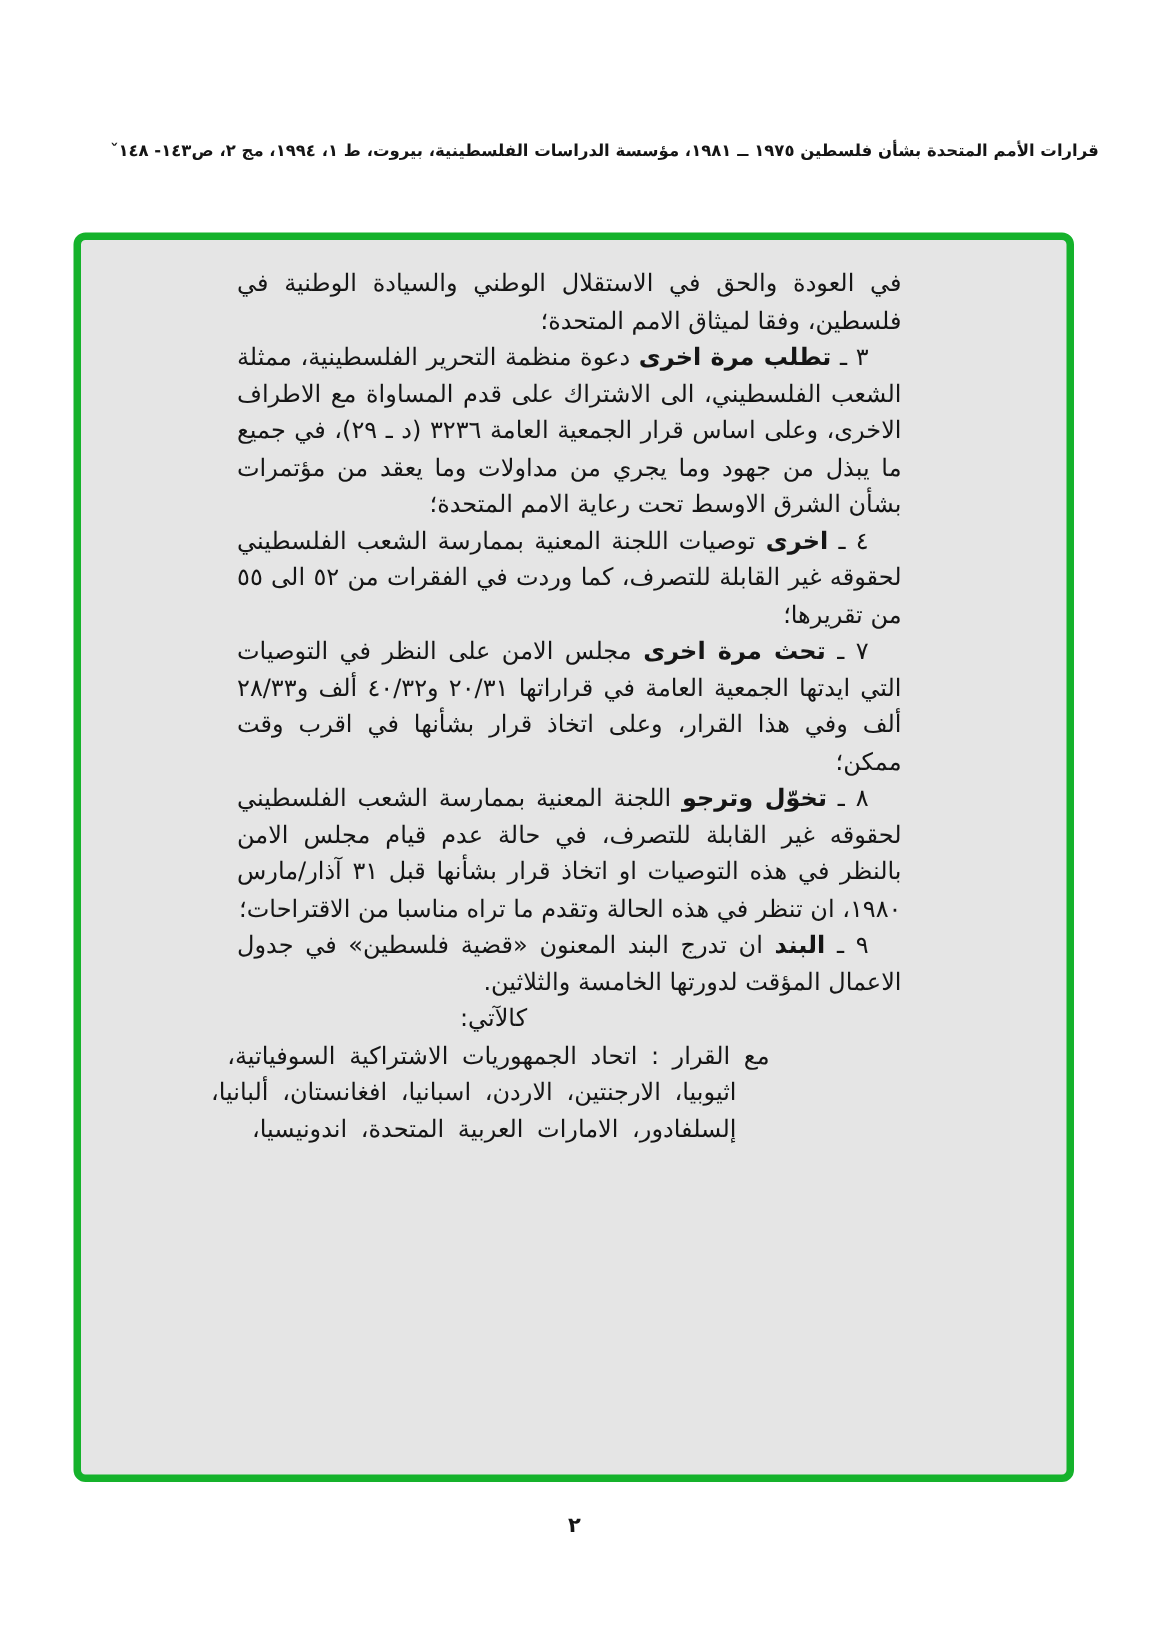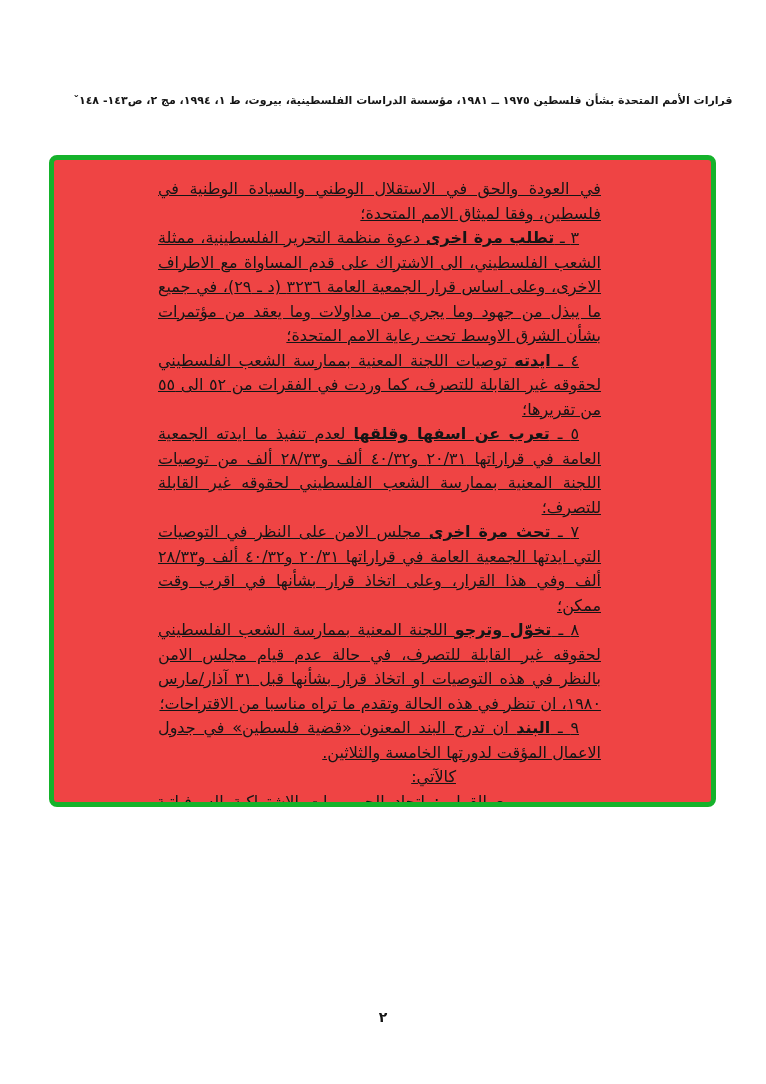--- a/index.html
+++ b/index.html
@@ -4,34 +4,34 @@
 <style>
   html,body{margin:0;padding:0;}
   body{
     width:766px;height:1084px;position:relative;background:#ffffff;
     font-family:"DejaVu Sans",sans-serif;color:#151515;overflow:hidden;
   }
   .header{position:absolute;top:84px;left:0;right:0;text-align:center;direction:rtl;}
   .header .title{font-size:16.5px;font-weight:bold;letter-spacing:.2px;}
   .header .source{font-size:11px;font-weight:bold;margin-top:10px;letter-spacing:0;padding-left:40px;}
   .frame{
-    position:absolute;left:49px;top:155px;width:667px;height:652px;
+    position:absolute;left:49px;top:155px;width:667px;height:833px;
     box-sizing:border-box;border:5px solid #15b22b;border-radius:8px;
-    background:#ef4444;overflow:hidden;text-decoration:underline;
+    background:#e5e5e5;overflow:hidden;
   }
   .content{
     direction:rtl;text-align:justify;
     padding:17px 110px 0 104px;
     font-size:16px;line-height:24.5px;
   }
   .para{margin:0;text-indent:22px;}
   .para.cont{text-indent:0;}
   .para b{font-weight:bold;}
   .vote{margin:0 145px 0 auto;width:254px;text-align:justify;}
-  .vote-tail{margin:0 145px 0 auto;width:254px;text-align:right;}
+  .vote-tail{margin:0 145px 0 auto;width:254px;text-align:center;}
   .countries{
     margin:0 88px 0 -34px;
     padding-right:22px;text-indent:-22px;
     text-align:right;word-spacing:4px;
   }
   .vote-label{padding-left:9px;}
   .page-num{
     position:absolute;top:1009px;left:0;right:0;text-align:center;
     font-size:14px;font-weight:bold;
   }
@@ -40,22 +40,21 @@
 <body>
 
 <header class="header">
   <div class="source">قرارات الأمم المتحدة بشأن فلسطين ١٩٧٥ ــ ١٩٨١، مؤسسة الدراسات الفلسطينية، بيروت، ط ١، ١٩٩٤، مج ٢، ص١٤٣- ١٤٨ˇ</div>
 </header>
 
 <div class="frame" style="border-color: rgb(21, 178, 43);">
   <div class="content">
     <p class="para cont">في العودة والحق في الاستقلال الوطني والسيادة الوطنية في فلسطين، وفقا لميثاق الامم المتحدة؛</p>
       <p class="para">٣ ـ <b>تطلب مرة اخرى</b> دعوة منظمة التحرير الفلسطينية، ممثلة الشعب الفلسطيني، الى الاشتراك على قدم المساواة مع الاطراف الاخرى، وعلى اساس قرار الجمعية العامة ٣٢٣٦ (د ـ ٢٩)، في جميع ما يبذل من جهود وما يجري من مداولات وما يعقد من مؤتمرات بشأن الشرق الاوسط تحت رعاية الامم المتحدة؛</p>
-      <p class="para">٤ ـ <b>ايدته</b> توصيات اللجنة المعنية بممارسة الشعب الفلسطيني لحقوقه غير القابلة للتصرف، كما وردت في الفقرات من ٥٢ الى ٥٥ من تقريرها؛</p>
-      <p class="para">٥ ـ <b>تعرب عن اسفها وقلقها</b> لعدم تنفيذ ما ايدته الجمعية العامة في قراراتها ٢٠/٣١ و٤٠/٣٢ ألف و٢٨/٣٣ ألف من توصيات اللجنة المعنية بممارسة الشعب الفلسطيني لحقوقه غير القابلة للتصرف؛</p>
+      <p class="para">٤ ـ <b>اخرى</b> توصيات اللجنة المعنية بممارسة الشعب الفلسطيني لحقوقه غير القابلة للتصرف، كما وردت في الفقرات من ٥٢ الى ٥٥ من تقريرها؛</p>
       <p class="para">٧ ـ <b>تحث مرة اخرى</b> مجلس الامن على النظر في التوصيات التي ايدتها الجمعية العامة في قراراتها ٢٠/٣١ و٤٠/٣٢ ألف و٢٨/٣٣ ألف وفي هذا القرار، وعلى اتخاذ قرار بشأنها في اقرب وقت ممكن؛</p>
       <p class="para">٨ ـ <b>تخوّل وترجو</b> اللجنة المعنية بممارسة الشعب الفلسطيني لحقوقه غير القابلة للتصرف، في حالة عدم قيام مجلس الامن بالنظر في هذه التوصيات او اتخاذ قرار بشأنها قبل ٣١ آذار/مارس ١٩٨٠، ان تنظر في هذه الحالة وتقدم ما تراه مناسبا من الاقتراحات؛</p>
       <p class="para">٩ ـ <b>البند</b> ان تدرج البند المعنون «قضية فلسطين» في جدول الاعمال المؤقت لدورتها الخامسة والثلاثين.</p>
     <div class="vote-tail">كالآتي:</div>
     <div class="countries">
       <span class="vote-label">مع القرار :</span><span>اتحاد الجمهوريات الاشتراكية السوفياتية، اثيوبيا، الارجنتين، الاردن، اسبانيا، افغانستان، ألبانيا، إلسلفادور، الامارات العربية المتحدة، اندونيسيا،</span>
     </div>
   </div>
 </div>
 

